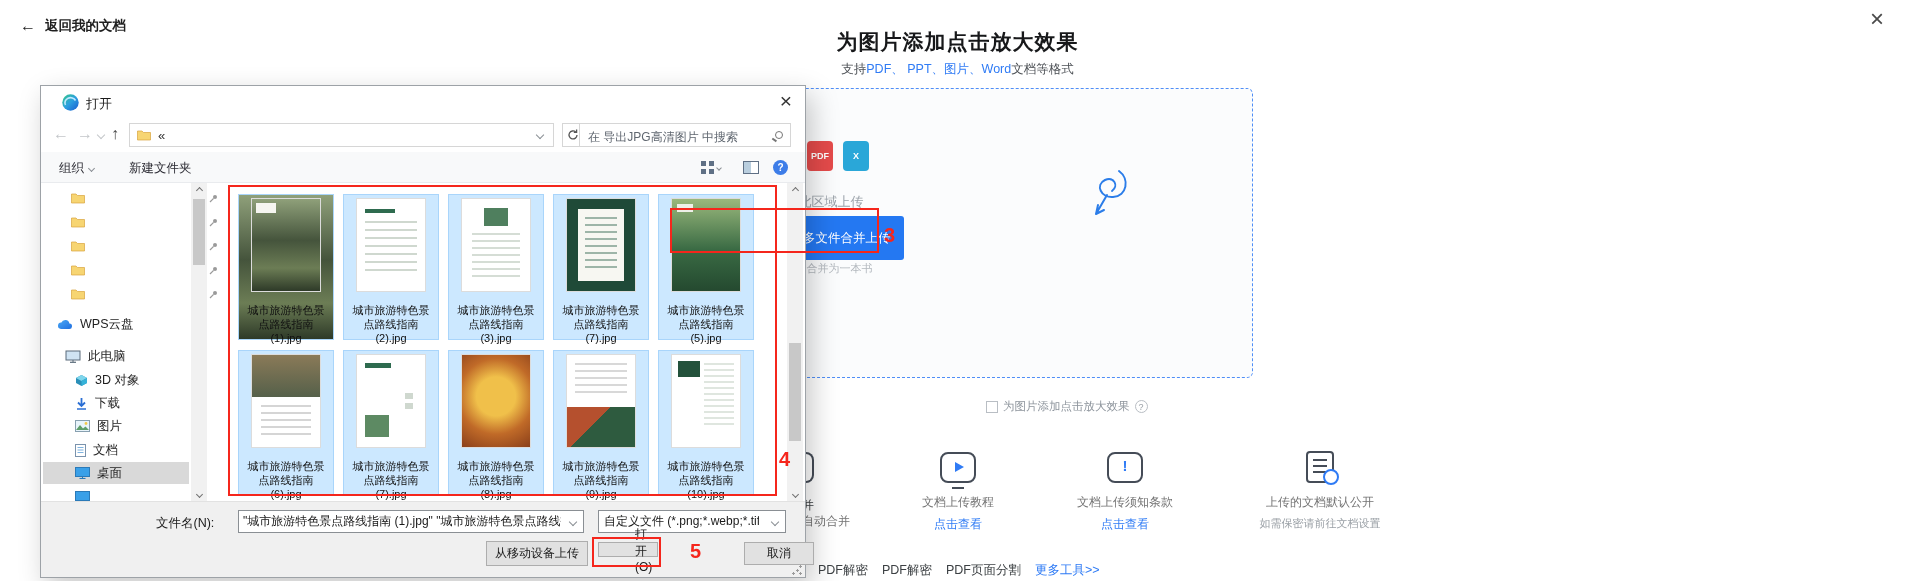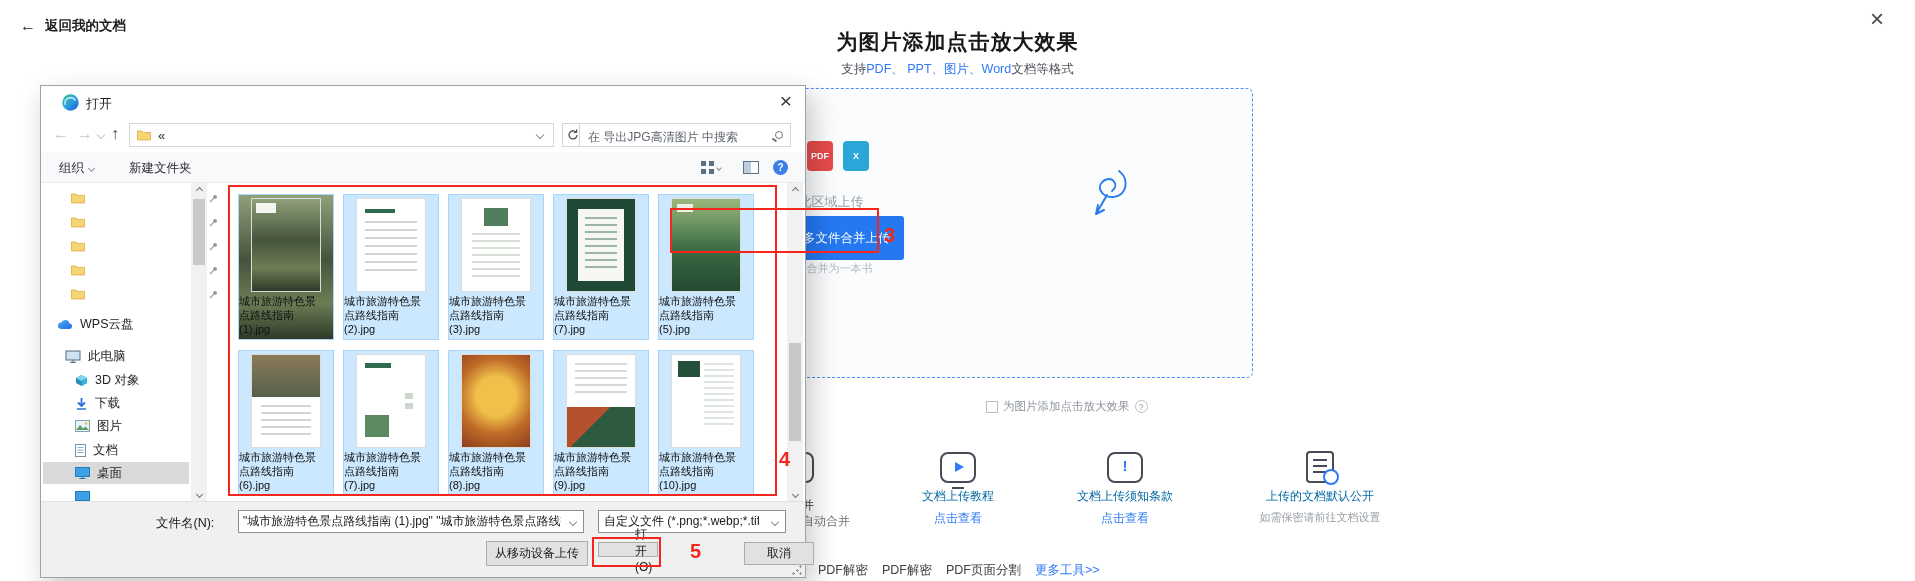--- a/index.html
+++ b/index.html
@@ -38,21 +38,21 @@
 
   
   .feature { text-align:center; z-index:1; }
   .ficon { width:36px; height:31px; border:2px solid #454c57; border-radius:8px; margin:0 auto; position:relative; }
   .ficon.play::before { content:""; position:absolute; left:13px; top:8px; border-left:9px solid #2f7bf5; border-top:5.5px solid transparent; border-bottom:5.5px solid transparent; }
   .ficon.play::after { content:""; position:absolute; left:10px; bottom:-8px; width:12px; height:2px; background:#454c57; }
   .ficon.bang::before { content:"!"; position:absolute; left:0; right:0; top:3px; text-align:center; color:#2f7bf5; font-weight:bold; font-size:15px; }
   .ficon.docp { width:28px; height:32px; border-radius:4px; }
   .ficon.docp::before { content:""; position:absolute; left:5px; top:6px; width:14px; height:2px; background:#454c57; box-shadow:0 6px 0 #454c57, 0 12px 0 #454c57; }
   .ficon.docp::after { content:""; position:absolute; right:-7px; bottom:-4px; width:12px; height:12px; border:2.5px solid #2f7bf5; border-radius:50%; background:#fff; }
-  .flabel { font-size:12px; color:#0369a1; margin-top:5px; }
+  .flabel { font-size:12px; color:#737373; margin-top:11px; }
   .flink { font-size:12px; color:#2f7bf5; margin-top:5px; cursor:pointer; }
   .fsub { font-size:11px; color:#9aa0a6; margin-top:5px; }
   .frag-icon { left:804px; top:452px; width:10px; height:31px; border:2px solid #454c57; border-left:none; border-radius:0 8px 8px 0; z-index:1; }
   .frag1 { left:802px; top:497px; font-size:12px; color:#3c4043; z-index:1; }
   .frag2 { left:802px; top:513px; font-size:12px; color:#737373; z-index:1; }
 
   
   .tools-row { left:818px; top:562px; display:flex; gap:14px; font-size:12.5px; color:#3c4043; z-index:1; }
   .tools-row .more { color:#2f7bf5; cursor:pointer; }
 
@@ -91,21 +91,21 @@
   .folder-ic { width:14px; height:12px; }
 
   .sbar { position:absolute; top:0; bottom:0; width:16px; background:#f1f1f1; }
   .sbar .bt { position:absolute; left:0; width:16px; height:14px; display:flex; align-items:center; justify-content:center; }
   .sbar .bt .chev { width:5px; height:5px; border-color:#707070; }
   .sbar .thumb { position:absolute; left:2px; width:12px; background:#c8c8c8; }
 
   .tile { position:absolute; width:96px; height:146px; background:#cce8ff; border:1px solid #a9d5fb; padding-top:4px; cursor:pointer; }
   .thumb2 { width:68px; height:92px; margin:0 auto; background:#fff; outline:1px solid #dcdcdc; position:relative; overflow:hidden; }
   .thumb2 i { position:absolute; display:block; }
-  .tlabel { font-size:11px; line-height:14px; color:#101010; margin-top:3px; }
+  .tlabel { text-align:center; font-size:11px; line-height:14px; color:#101010; margin-top:12px; }
 
   .v1 { background:linear-gradient(180deg,#8fa07a,#45543c 45%,#6c7d55 75%,#2e3a28); }
   .v1 .d1 { left:4px; top:4px; width:20px; height:10px; background:#f5f5f0; }
   .v2 .d1 { left:8px; top:10px; width:30px; height:4px; background:#2e6b4f; }
   .v2 .d2 { left:8px; top:22px; right:8px; height:56px; background:repeating-linear-gradient(180deg,#cfd8cf 0 2px,transparent 2px 8px); }
   .v3 .d1 { left:22px; top:9px; width:24px; height:18px; background:#4f7f5e; }
   .v3 .d2 { left:10px; top:34px; right:10px; height:48px; background:repeating-linear-gradient(180deg,#d5ddd5 0 2px,transparent 2px 7px); }
   .v4 { background:#1f4a38; }
   .v4 .d1 { left:11px; top:10px; right:11px; bottom:10px; background:#f7f7f2; }
   .v4 .d2 { left:18px; top:18px; width:32px; height:54px; background:repeating-linear-gradient(180deg,#9db5a8 0 2px,transparent 2px 7px); }

